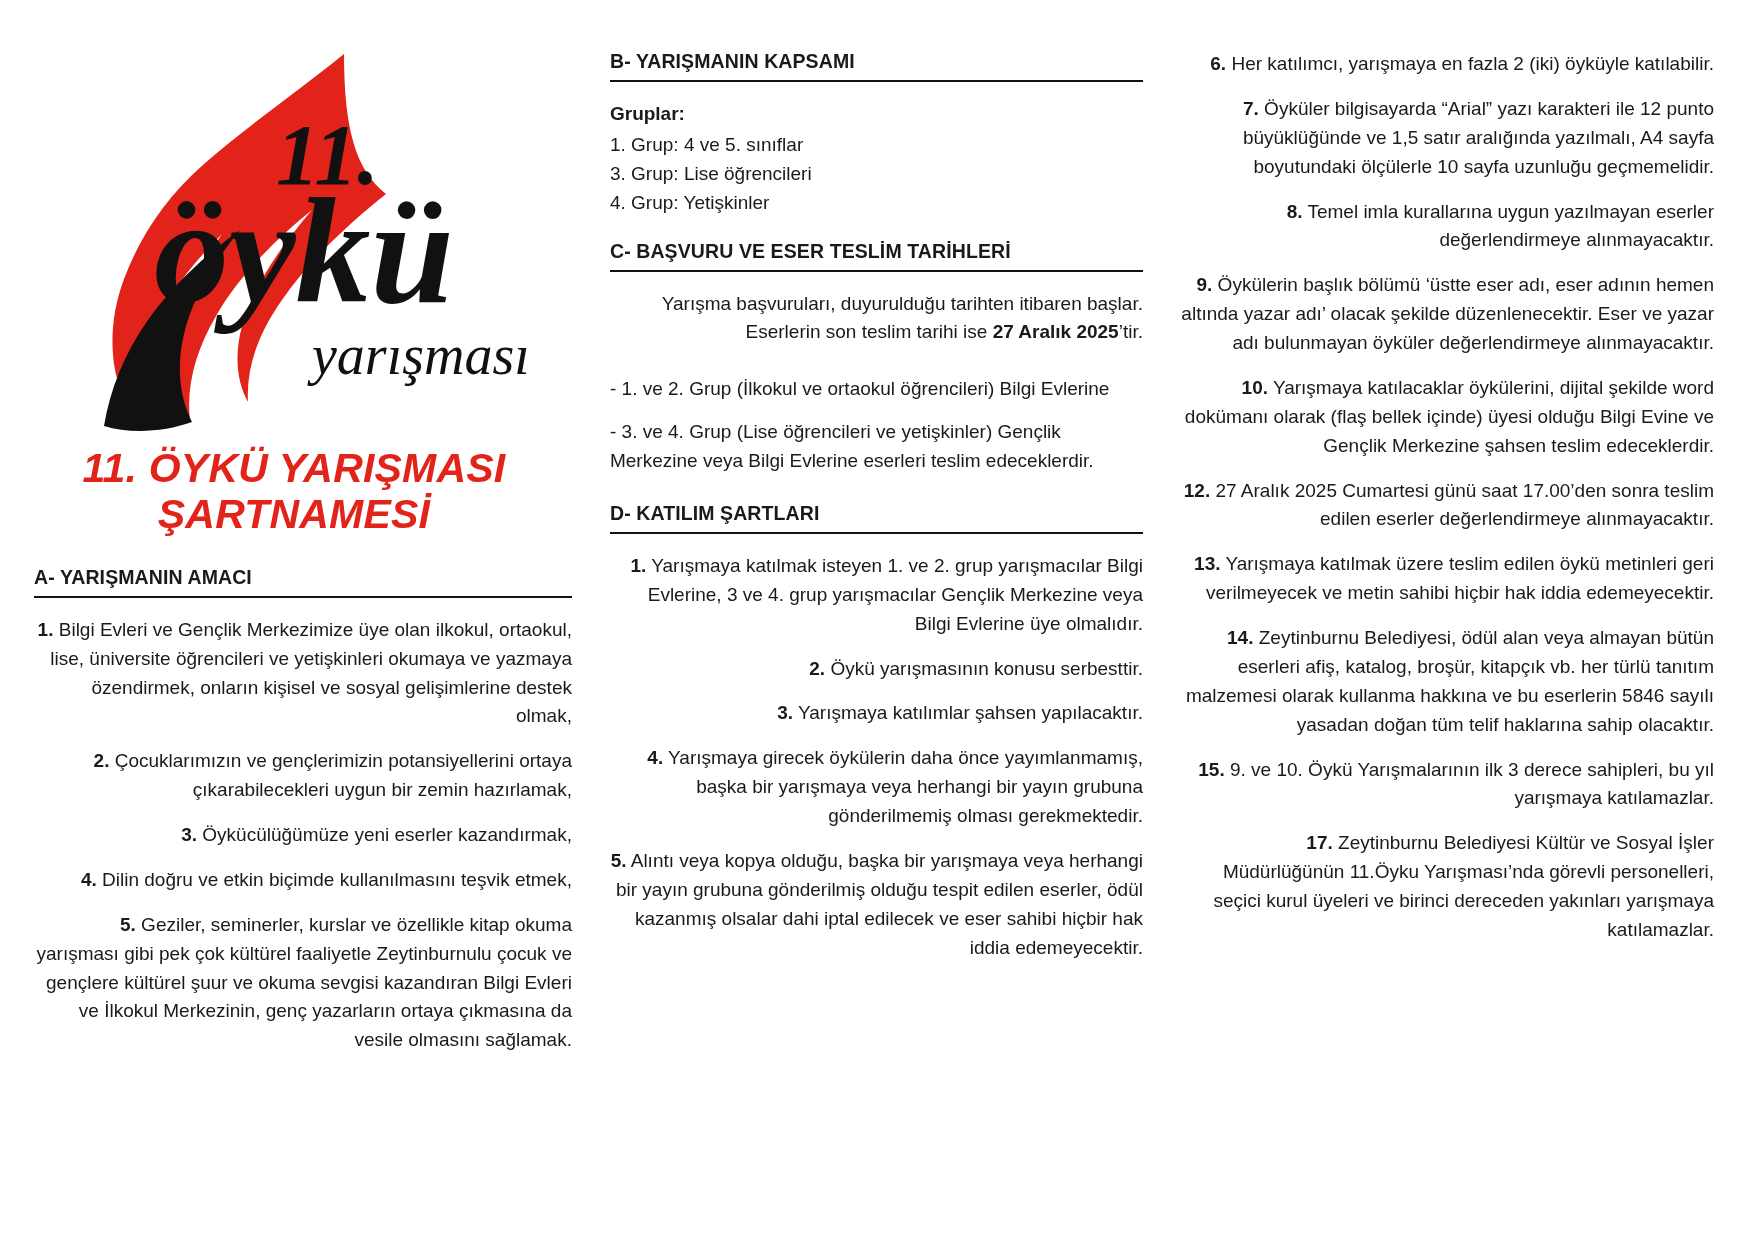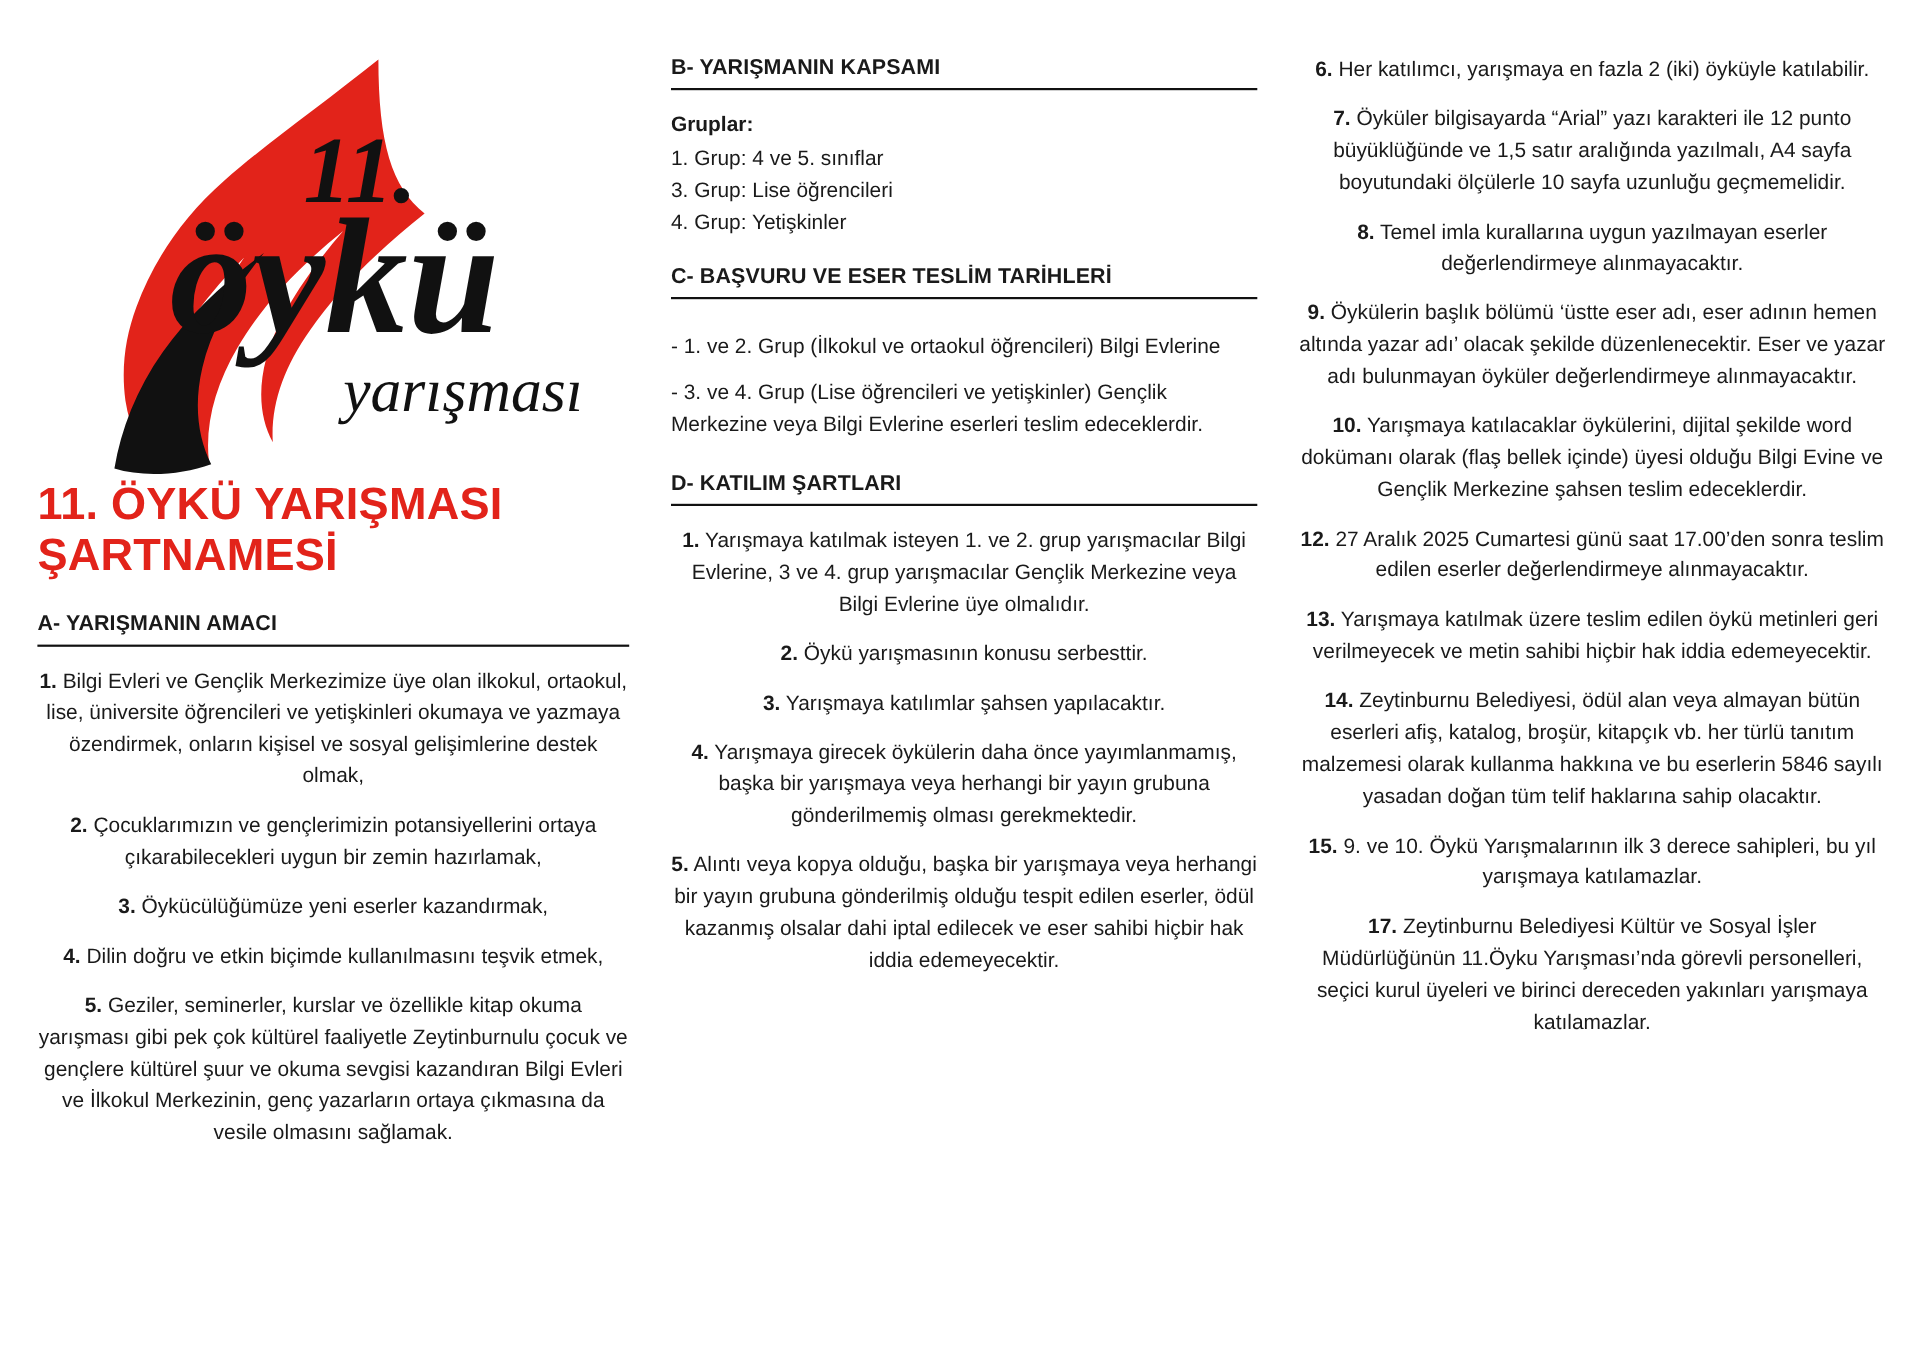--- a/index.html
+++ b/index.html
@@ -38,43 +38,45 @@
     margin-left: 10px;
   }
   .logo-svg { display:block; }
 
   
   .doc-title {
     color: #e2231a;
     font-weight: bold;
     font-size: 41px;
     line-height: 1.12;
+    text-align: center;
     letter-spacing: 0.2px;
-    margin: 2px 0 28px 0;
+    margin: 12px 0 28px 0;
     width: 520px;
+    font-style: italic;
   }
 
   
   .sec-head {
     font-size: 19.5px;
     font-weight: bold;
     letter-spacing: 0.1px;
     padding-bottom: 7px;
     border-bottom: 2.2px solid #111;
     margin-bottom: 18px;
   }
   .sec-head.c2 { margin-top: 0; }
   .sec-head.spaced { margin-top: 26px; }
 
   
   p.para {
     font-size: 19px;
     line-height: 1.52;
     margin: 0 0 16px 0;
-    text-align: center;
+    text-align: right;
   }
   p.para:last-child { margin-bottom: 0; }
   .num { font-weight: bold; }
   .bold { font-weight: bold; }
   .group-line {
     font-size: 19px;
     line-height: 1.52;
     margin: 0;
   }
   .groups-title {
@@ -159,20 +161,23 @@
 
     <div class="groups-block">
       <div class="groups-title">Gruplar:</div>
       <div class="group-line">1. Grup: 4 ve 5. sınıflar</div>
       <div class="group-line">3. Grup: Lise öğrencileri</div>
       <div class="group-line">4. Grup: Yetişkinler</div>
     </div>
 
     <div class="sec-head">C- BAŞVURU VE ESER TESLİM TARİHLERİ</div>
 
+    <p class="para">
+      <span>Yarışma başvuruları, duyurulduğu tarihten itibaren başlar. Eserlerin son teslim tarihi ise </span><span class="bold">27 Aralık 2025</span><span>’tir.</span>
+    </p>
 
     <div class="gap-sm"></div>
 
     <p class="dash-line">- 1. ve 2. Grup (İlkokul ve ortaokul öğrencileri) Bilgi Evlerine</p>
     <p class="dash-line">- 3. ve 4. Grup (Lise öğrencileri ve yetişkinler) Gençlik Merkezine veya Bilgi Evlerine eserleri teslim edeceklerdir.</p>
 
     <div class="sec-head spaced">D- KATILIM ŞARTLARI</div>
 
     <p class="para">
       <span class="num">1.</span><span> Yarışmaya katılmak isteyen 1. ve 2. grup yarışmacılar Bilgi Evlerine, 3 ve 4. grup yarışmacılar Gençlik Merkezine veya Bilgi Evlerine üye olmalıdır.</span>

